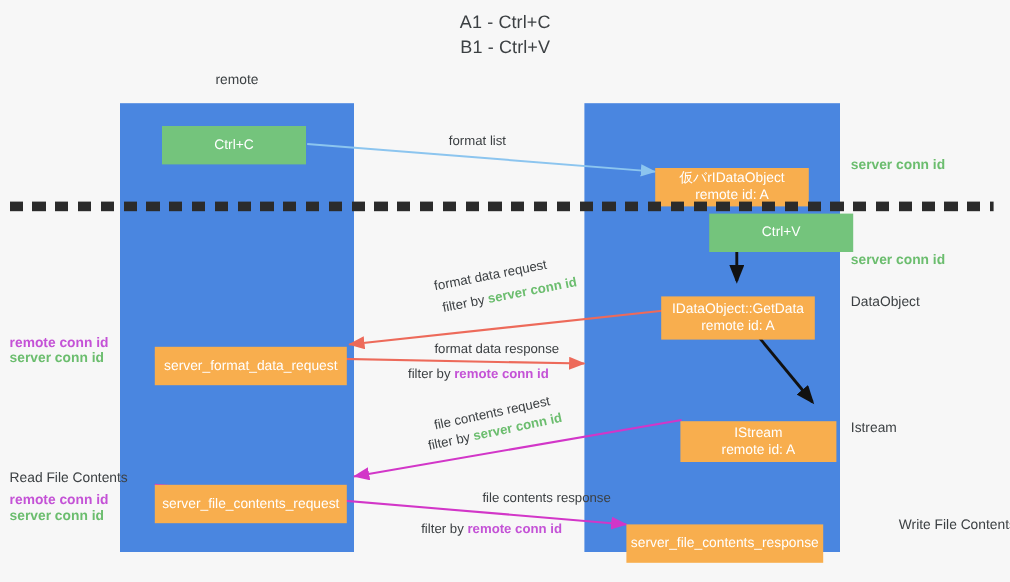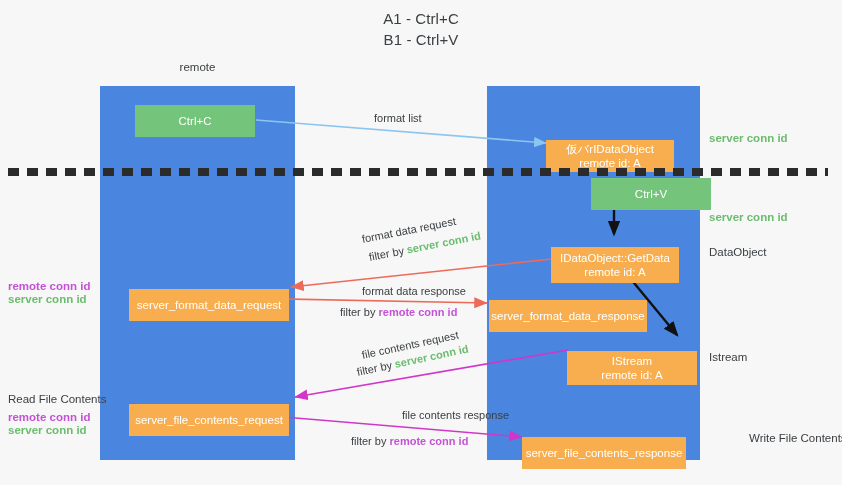--- a/index.html
+++ b/index.html
@@ -168,23 +168,20 @@
 
   <div class="node green" style="left:554px; top:178px; width:120px; height:28px;margin-left:37px;">
     <span>Ctrl+V</span>
   </div>
 
   <div class="node orange" style="left:551px; top:235px; width:128px; height:36px;">
     <span>IDataObject::GetData</span>
     <span class="l2">remote id: A</span>
   </div>
 
-  <div class="node orange" style="left:489px; top:288px; width:158px; height:28px;">
-    <span>server_format_data_response</span>
-  </div>
 
   <div class="node orange" style="left:567px; top:339px; width:130px; height:34px;">
     <span>IStream</span>
     <span class="l2">remote id: A</span>
   </div>
 
   <div class="node orange" style="left:522px; top:425px; width:164px; height:28px;">
     <span>server_file_contents_response</span>
   </div>
 

